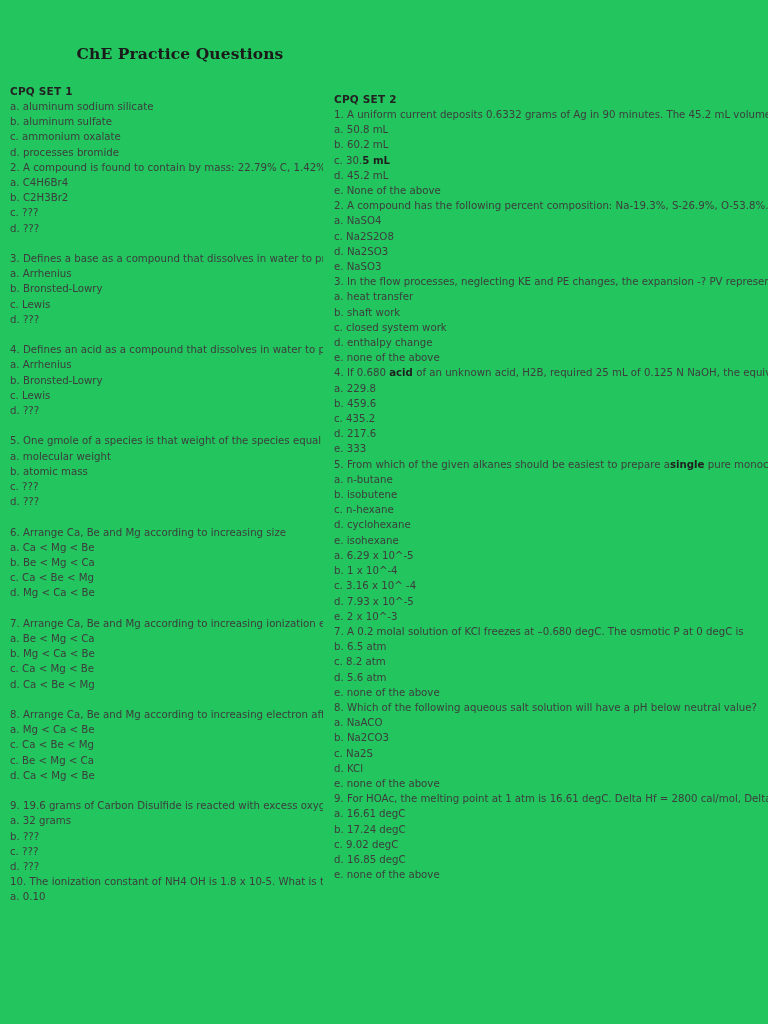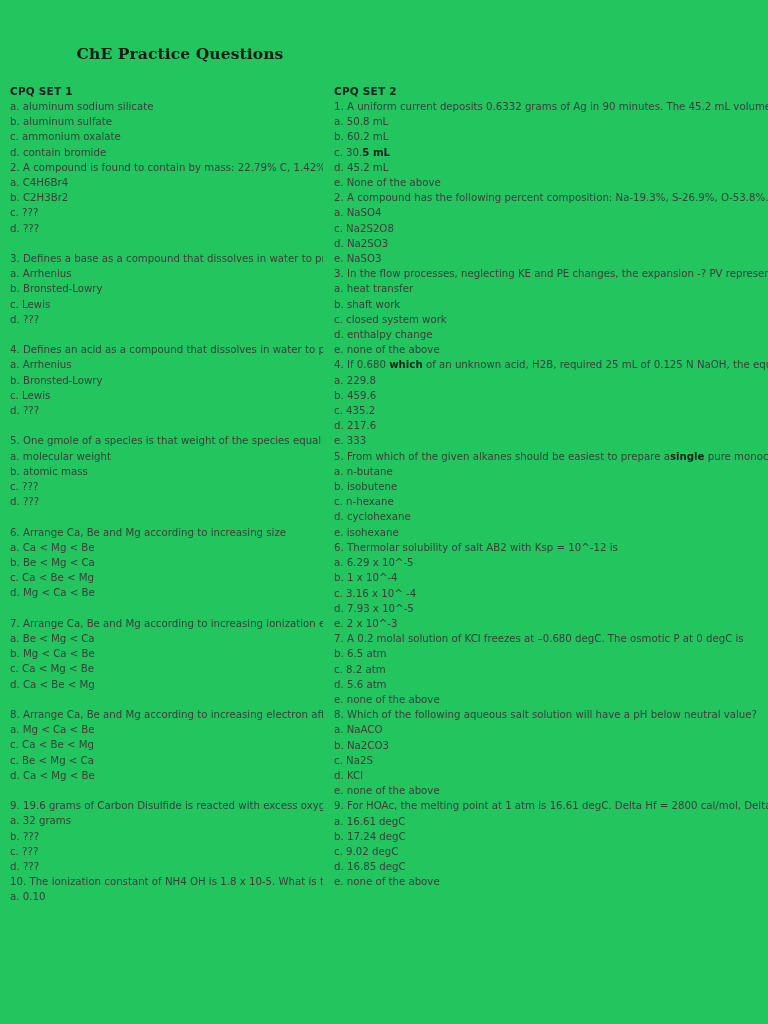--- a/index.html
+++ b/index.html
@@ -49,20 +49,21 @@
     overflow: hidden;
     height: 830px;
   }
   .col-left {
     left: 10px;
     width: 313px;
   }
   .col-right {
     left: 334px;
     width: 434px;
+    margin-top: 8px;
   }
   .set-header {
     font-size: 10.5px;
     font-weight: bold;
     color: #222222;
     line-height: 15px;
     white-space: nowrap;
     letter-spacing: 0.2px;
   }
   .q-line {
@@ -90,21 +91,21 @@
   <div class="doc-title">ChE Practice Questions</div>
 
   <div class="columns">
 
     <div class="col col-left">
       <div class="set-header">CPQ SET 1</div>
       <div id="left-lines">
           <div class="q-line">a. aluminum sodium silicate</div>
           <div class="q-line">b. aluminum sulfate</div>
           <div class="q-line">c. ammonium oxalate</div>
-          <div class="q-line">d. contain bromide</div>
+          <div class="q-line">d. processes bromide</div>
           <div class="q-line">2. A compound is found to contain by mass: 22.79% C, 1.42%</div>
           <div class="q-line">a. C4H6Br4</div>
           <div class="q-line">b. C2H3Br2</div>
           <div class="q-line">c. ???</div>
           <div class="q-line">d. ???</div>
           <div class="q-line spacer-before">3. Defines a base as a compound that dissolves in water to pr</div>
           <div class="q-line">a. Arrhenius</div>
           <div class="q-line">b. Bronsted-Lowry</div>
           <div class="q-line">c. Lewis</div>
           <div class="q-line">d. ???</div>
@@ -156,33 +157,32 @@
           <div class="q-line">a. NaSO4</div>
           <div class="q-line">c. Na2S2O8</div>
           <div class="q-line">d. Na2SO3</div>
           <div class="q-line">e. NaSO3</div>
           <div class="q-line">3. In the flow processes, neglecting KE and PE changes, the expansion -? PV represents</div>
           <div class="q-line">a. heat transfer</div>
           <div class="q-line">b. shaft work</div>
           <div class="q-line">c. closed system work</div>
           <div class="q-line">d. enthalpy change</div>
           <div class="q-line">e. none of the above</div>
-          <div class="q-line"><span class="q-text">4. If 0.680 </span><b class="q-text">which</b><span class="q-text"> of an unknown acid, H2B, required 25 mL of 0.125 N NaOH, the equiva</span></div>
+          <div class="q-line"><span class="q-text">4. If 0.680 </span><b class="q-text">acid</b><span class="q-text"> of an unknown acid, H2B, required 25 mL of 0.125 N NaOH, the equiva</span></div>
           <div class="q-line">a. 229.8</div>
           <div class="q-line">b. 459.6</div>
           <div class="q-line">c. 435.2</div>
           <div class="q-line">d. 217.6</div>
           <div class="q-line">e. 333</div>
           <div class="q-line"><span class="q-text">5. From which of the given alkanes should be easiest to prepare a</span><b class="q-text">single</b><span class="q-text"> pure monochlo</span></div>
           <div class="q-line">a. n-butane</div>
           <div class="q-line">b. isobutene</div>
           <div class="q-line">c. n-hexane</div>
           <div class="q-line">d. cyclohexane</div>
           <div class="q-line">e. isohexane</div>
-          <div class="q-line">6. Thermolar solubility of salt AB2 with Ksp = 10^-12 is</div>
           <div class="q-line">a. 6.29 x 10^-5</div>
           <div class="q-line">b. 1 x 10^-4</div>
           <div class="q-line">c. 3.16 x 10^ -4</div>
           <div class="q-line">d. 7.93 x 10^-5</div>
           <div class="q-line">e. 2 x 10^-3</div>
           <div class="q-line">7. A 0.2 molal solution of KCl freezes at –0.680 degC. The osmotic P at 0 degC is</div>
           <div class="q-line">b. 6.5 atm</div>
           <div class="q-line">c. 8.2 atm</div>
           <div class="q-line">d. 5.6 atm</div>
           <div class="q-line">e. none of the above</div>

